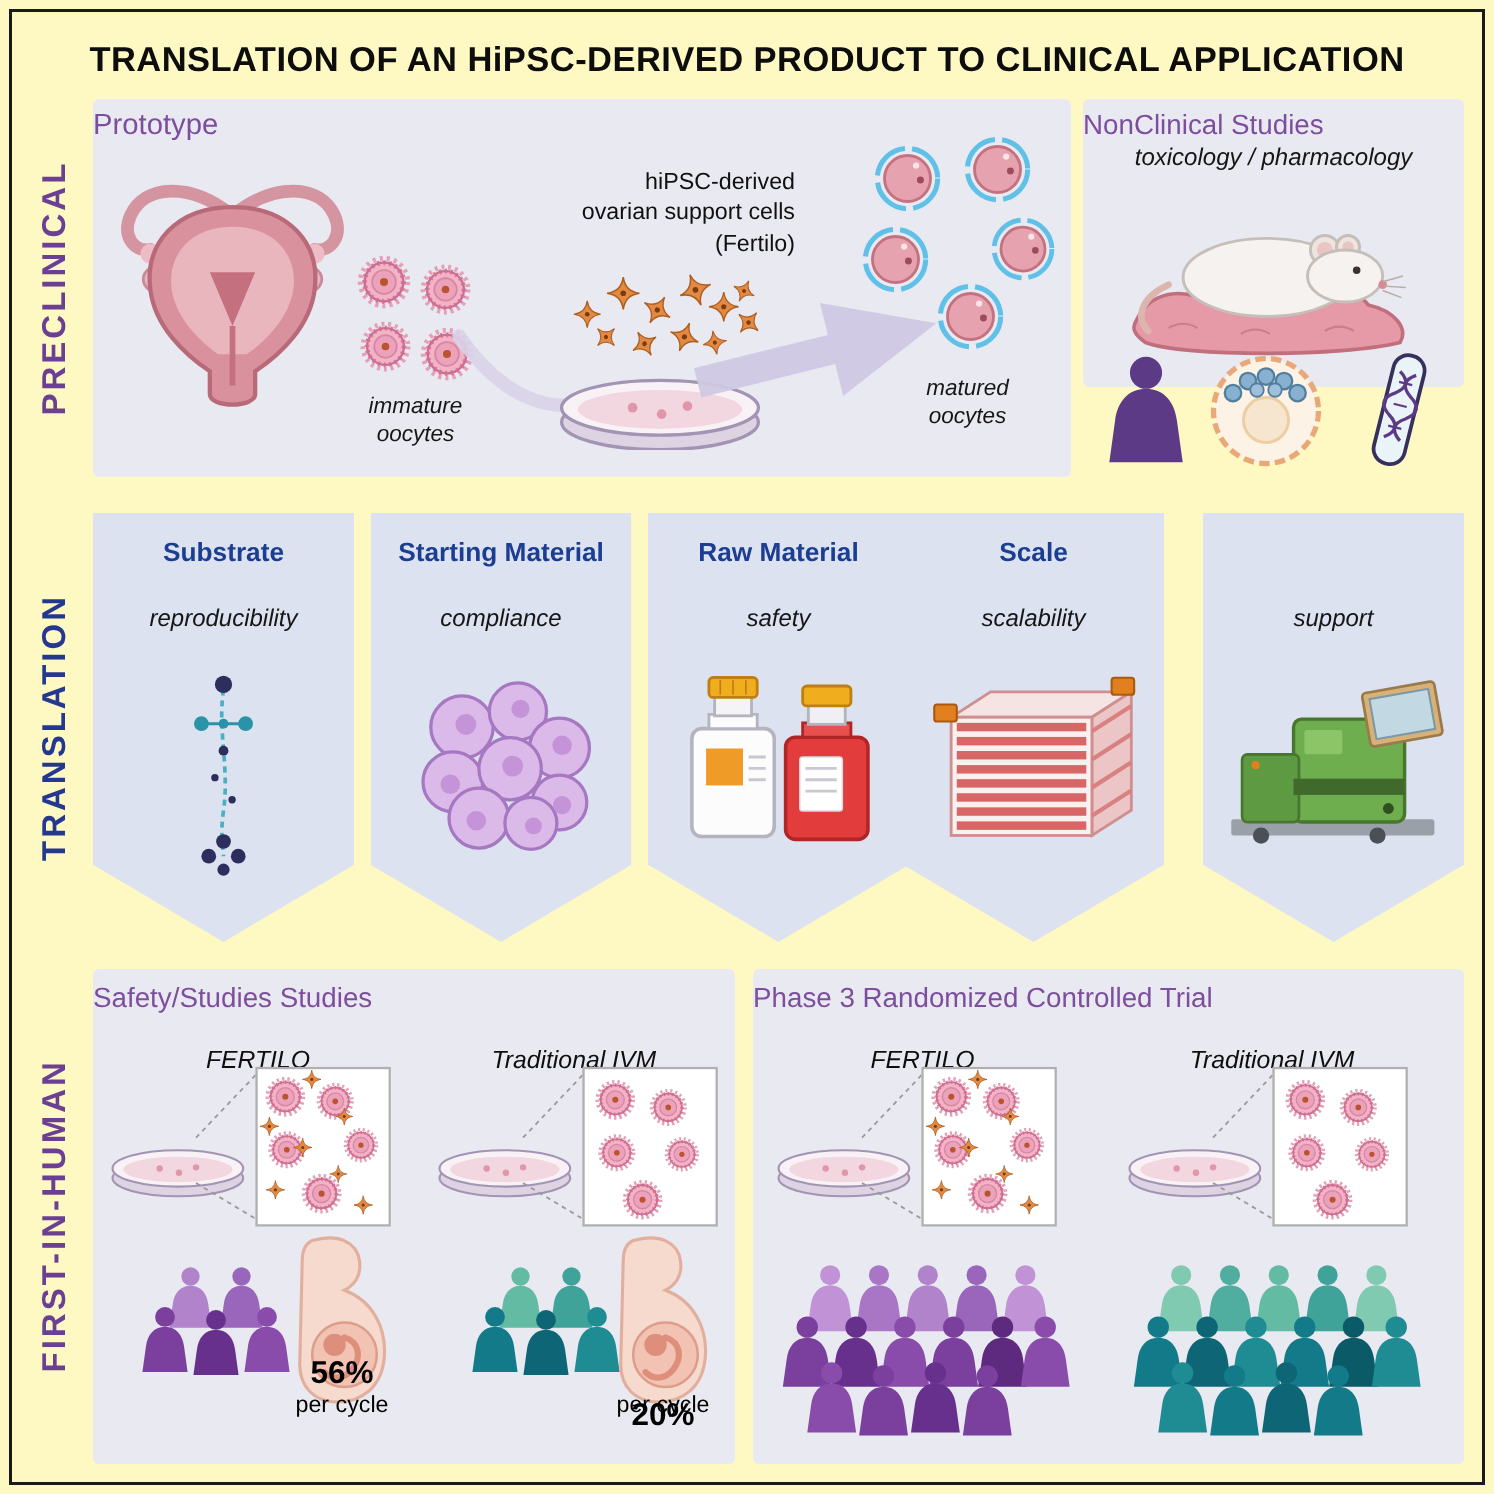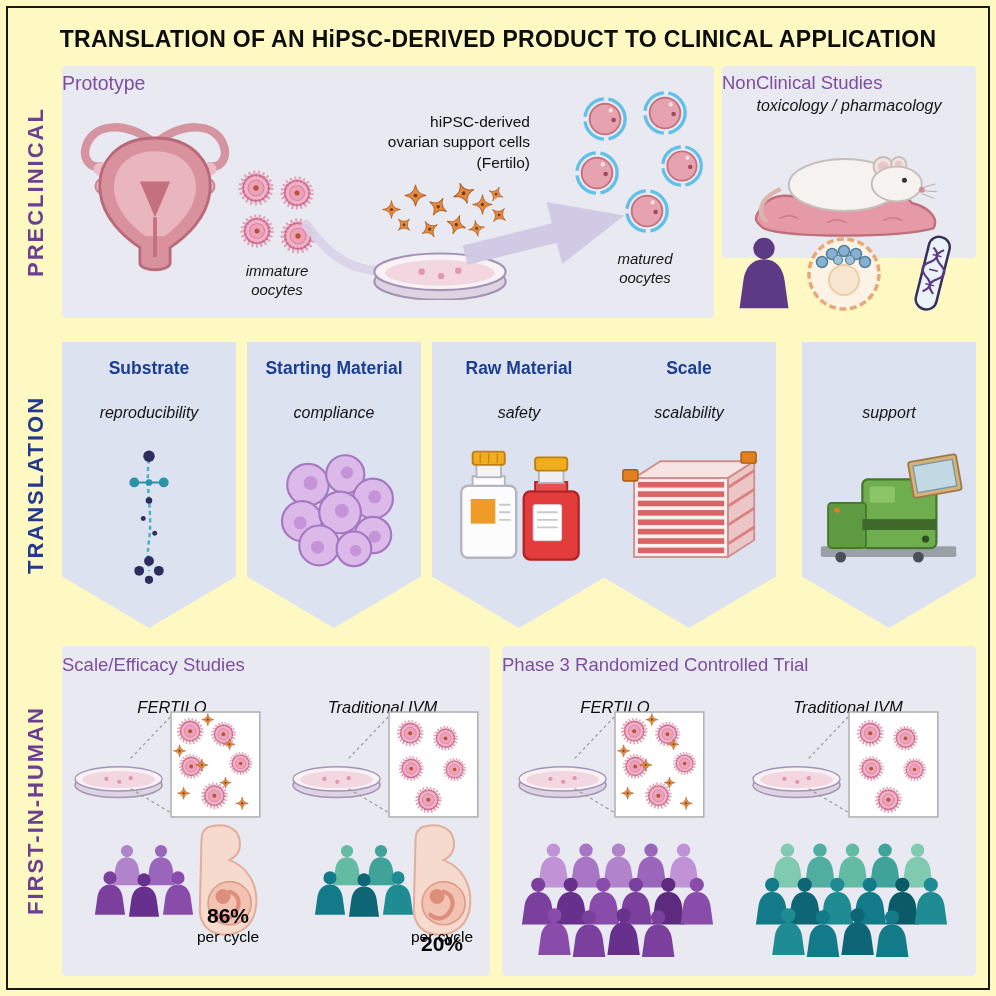--- a/index.html
+++ b/index.html
@@ -293,21 +293,21 @@
       <g transform="rotate(-10 140 30)">
         <rect x="112" y="6" width="54" height="40" rx="3" fill="#d8b178" stroke="#9a7a48" stroke-width="2"></rect>
         <rect x="117" y="11" width="44" height="30" fill="#c2d8e2" stroke="#7a98a8" stroke-width="1.5"></rect>
       </g>
     </svg>
   </div>
 
   <div class="vlabel purple" style="top:646px;height:330px;">FIRST-IN-HUMAN</div>
 
   <div class="panel" style="left:62px;top:646px;width:428px;height:330px;">
-    <div class="heading-purple" style="top:8px;">Scale/Efficacy Studies</div>
+    <div class="heading-purple" style="top:8px;">Safety/Studies Studies</div>
     <div class="col-label" style="left:20px;top:38px;width:180px;">FERTILO</div>
     <div class="col-label" style="left:228px;top:38px;width:185px;">Traditional IVM</div>
 
     <svg class="abs" style="left:10px;top:62px;" width="192" height="116" viewBox="0 0 190 115">
       <use href="#sym-dish" x="0" y="44" width="92" height="47"></use>
       <line x1="58" y1="50" x2="98" y2="8" stroke="#9a9a9a" stroke-width="1.2" stroke-dasharray="3 3"></line>
       <line x1="58" y1="80" x2="98" y2="104" stroke="#9a9a9a" stroke-width="1.2" stroke-dasharray="3 3"></line>
       <rect x="98" y="4" width="88" height="104" fill="#ffffff" stroke="#b0b0b0" stroke-width="1.5"></rect>
       <use href="#sym-oocyte-imm" x="102" y="8" width="30" height="30"></use>
       <use href="#sym-oocyte-imm" x="136" y="12" width="28" height="28"></use>
@@ -342,21 +342,21 @@
       <use href="#sym-person" x="38" y="30" width="32" height="46" fill="#67308d"></use>
       <use href="#sym-person" x="72" y="28" width="32" height="46" fill="#8a4cab"></use>
     </svg>
 
     <svg class="abs" style="left:120px;top:176px;" width="92" height="116" viewBox="0 0 100 140">
       <path d="M26,6 C48,0 62,8 64,22 C66,34 60,42 52,46 C74,54 86,76 84,100 C82,124 66,136 46,136 C28,136 16,124 16,106 L18,22 C18,14 20,9 26,6 Z" fill="#f6dacd" stroke="#e2ae9d" stroke-width="2.5"></path>
       <circle cx="52" cy="98" r="26" fill="#f2c3b3" stroke="#dd9d8b" stroke-width="2"></circle>
       <circle cx="44" cy="90" r="9" fill="#dd8f7c"></circle>
       <path d="M52,84 c12,4 14,16 6,26 c-6,8 -16,8 -22,2" fill="none" stroke="#dd8f7c" stroke-width="5" stroke-linecap="round"></path>
     </svg>
-    <div class="rate" style="left:118px;top:258px;width:96px;">86%</div>
+    <div class="rate" style="left:118px;top:258px;width:96px;">56%</div>
     <div class="rate-caption" style="left:118px;top:282px;width:96px;">per cycle</div>
 
     <svg class="abs" style="left:248px;top:196px;" width="110" height="80" viewBox="0 0 110 80">
       <use href="#sym-person" x="22" y="2" width="30" height="42" fill="#63bba4"></use>
       <use href="#sym-person" x="56" y="2" width="30" height="42" fill="#3fa39a"></use>
       <use href="#sym-person" x="4" y="28" width="32" height="46" fill="#137a8a"></use>
       <use href="#sym-person" x="38" y="30" width="32" height="46" fill="#0e6575"></use>
       <use href="#sym-person" x="72" y="28" width="32" height="46" fill="#1f8b93"></use>
     </svg>
 

